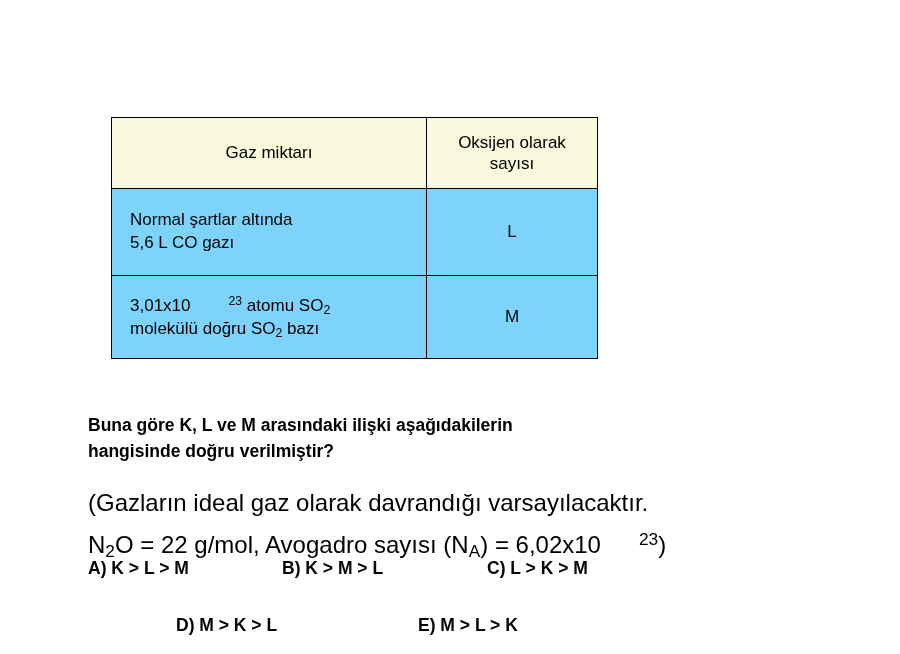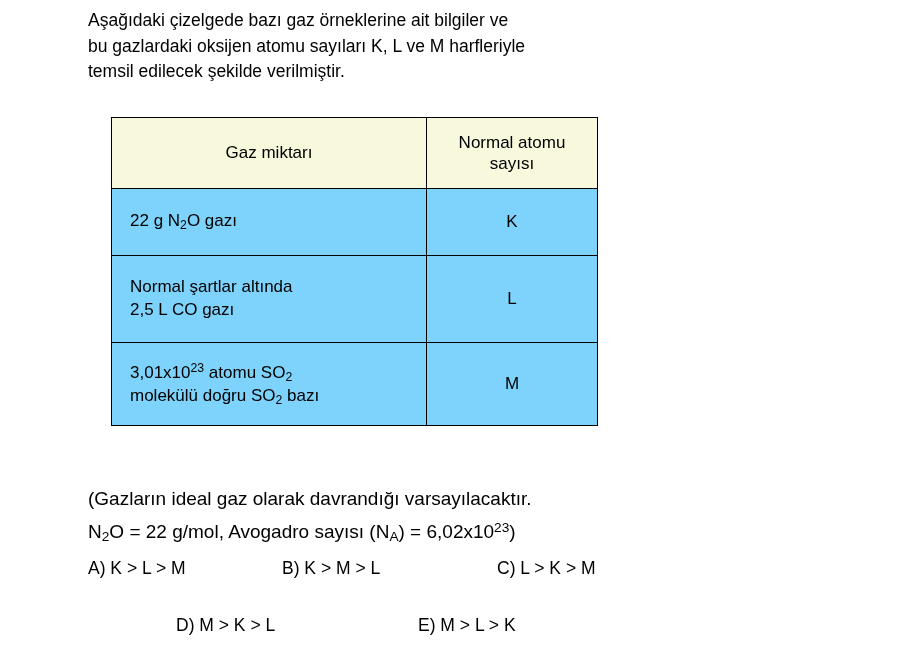--- a/index.html
+++ b/index.html
@@ -68,107 +68,102 @@
   .row1 td { height: 46px; }
   .row2 td { height: 66px; }
   .row3 td { height: 62px; }
   sub {
     font-size: 0.72em;
     vertical-align: -0.25em;
   }
   sup {
     font-size: 0.72em;
     vertical-align: 0.45em;
+    margin-left: 38px;
   }
   .question {
     position: absolute;
     left: 88px;
     top: 412px;
     width: 620px;
     font-size: 17.5px;
     font-weight: bold;
     line-height: 1.5;
   }
   .question div { white-space: nowrap; }
   .note {
     position: absolute;
     left: 88px;
     top: 482px;
     width: 640px;
-    font-size: 19px;
+    font-size: 24px;
     line-height: 1.75;
   }
   .note div { white-space: nowrap; }
   .choices-row1 {
     position: absolute;
     left: 88px;
     top: 558px;
     width: 700px;
     font-size: 17.5px;
   }
   .choices-row2 {
     position: absolute;
     left: 88px;
     top: 615px;
     width: 700px;
     font-size: 17.5px;
   }
   .choice {
     position: absolute;
     white-space: nowrap;
+    font-weight: bold;
   }
   .c-a { left: 0px; }
   .c-b { left: 194px; }
-  .c-c { left: 409px; }
+  .c-c { left: 399px; }
   .c-d { left: 88px; }
   .c-e { left: 330px; }
 </style>
 </head>
 <body>
 
 <div class="page">
 
-  <div class="intro">
-    <div>Aşağıdaki çizelgede bazı gaz örneklerine ait bilgiler ve</div>
-    <div>bu gazlardaki oksijen atomu sayıları K, L ve M harfleriyle</div>
-    <div>temsil edilecek şekilde verilmiştir.</div>
-  </div>
 
   <table class="gas-table">
     <tbody>
         <tr>
       <th class="hdr-cell hdr-left">Gaz miktarı</th>
       <th class="hdr-cell hdr-right">
-        <span>Normal atomu</span><br>
+        <span>Oksijen olarak</span><br>
         <span>sayısı</span>
       </th>
-    </tr>
-    <tr class="row1">
-      <td class="cell-left">
-        <span>22 g N</span><sub>2</sub><span>O gazı</span>
-      </td>
-      <td class="cell-right">K</td>
     </tr>
     <tr class="row2">
       <td class="cell-left">
         <span>Normal şartlar altında</span><br>
-        <span>2,5 L CO gazı</span>
+        <span>5,6 L CO gazı</span>
       </td>
       <td class="cell-right">L</td>
     </tr>
     <tr class="row3">
       <td class="cell-left">
         <span>3,01x10</span><sup>23</sup><span> atomu SO</span><sub>2</sub><br>
         <span>molekülü doğru SO</span><sub>2</sub><span> bazı</span>
       </td>
       <td class="cell-right">M</td>
     </tr>
   </tbody>
     </table>
 
+  <div class="question">
+    <div>Buna göre K, L ve M arasındaki ilişki aşağıdakilerin</div>
+    <div>hangisinde doğru verilmiştir?</div>
+  </div>
 
   <div class="note">
     <div>(Gazların ideal gaz olarak davrandığı varsayılacaktır.</div>
     <div>
       <span>N</span><sub>2</sub><span>O = 22 g/mol, Avogadro sayısı (N</span><sub>A</sub><span>) = 6,02x10</span><sup>23</sup><span>)</span>
     </div>
   </div>
 
   <div class="choices-row1">
     <span class="choice c-a">A) K &gt; L &gt; M</span>

